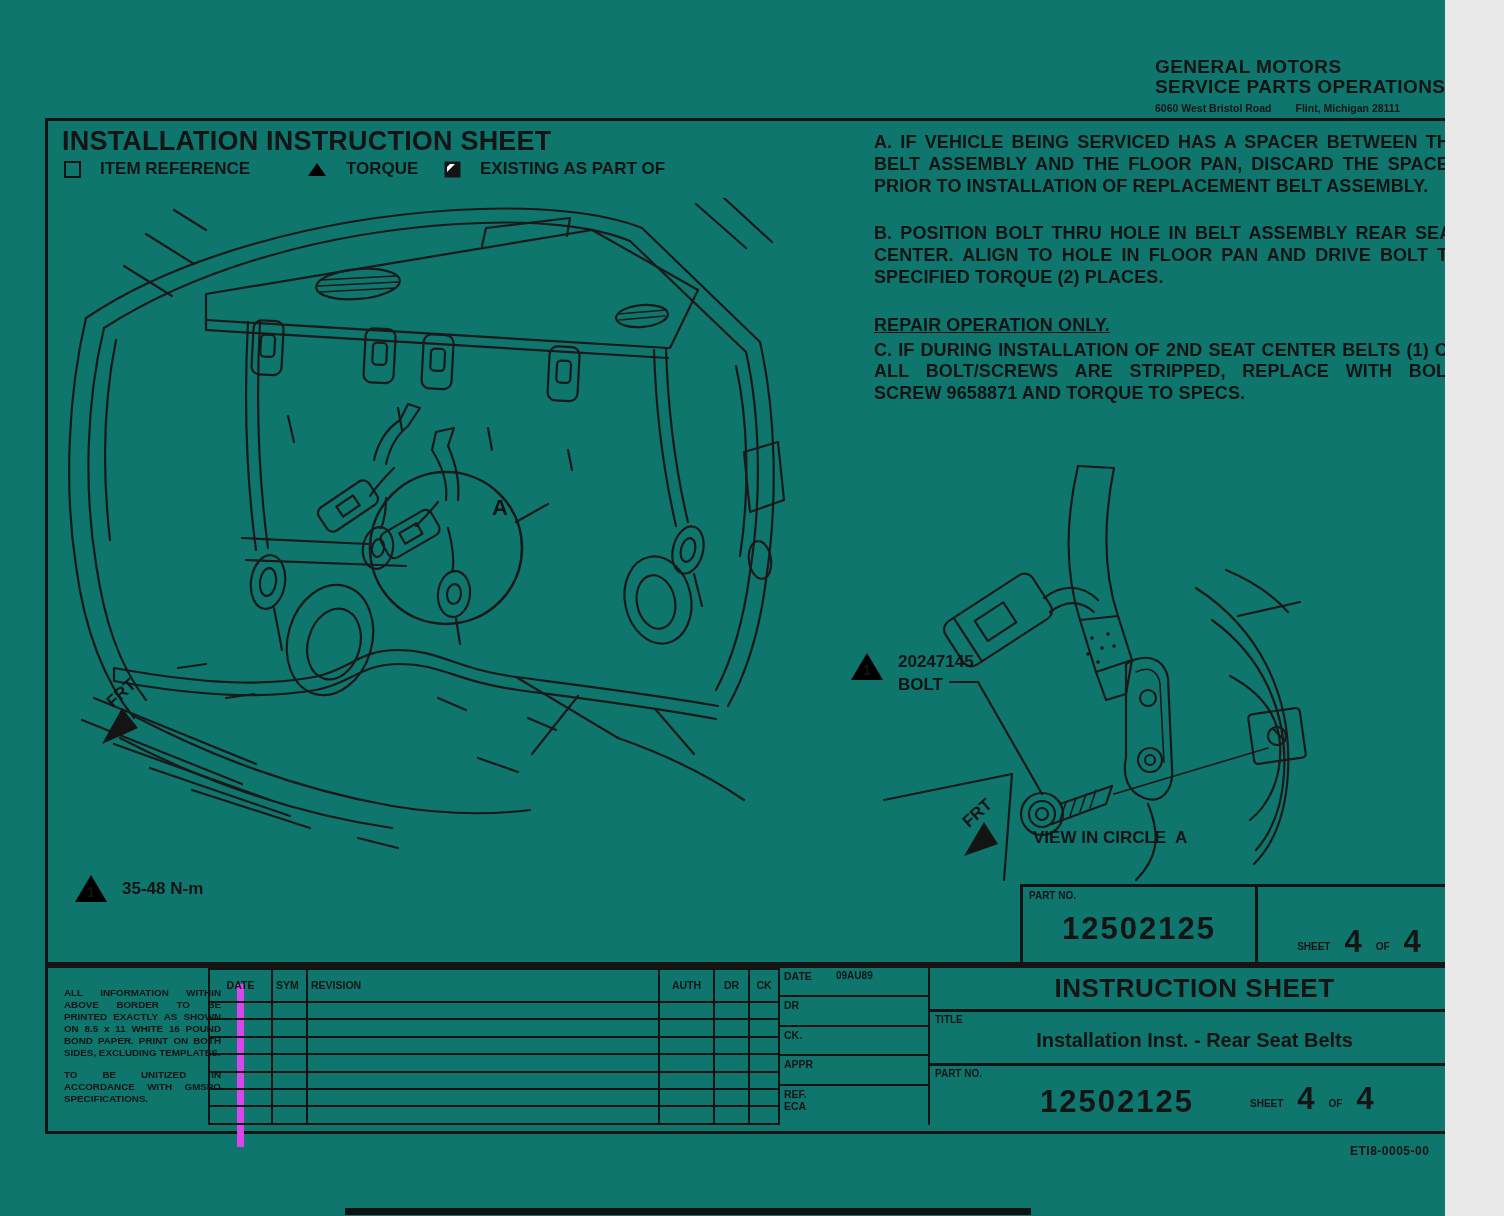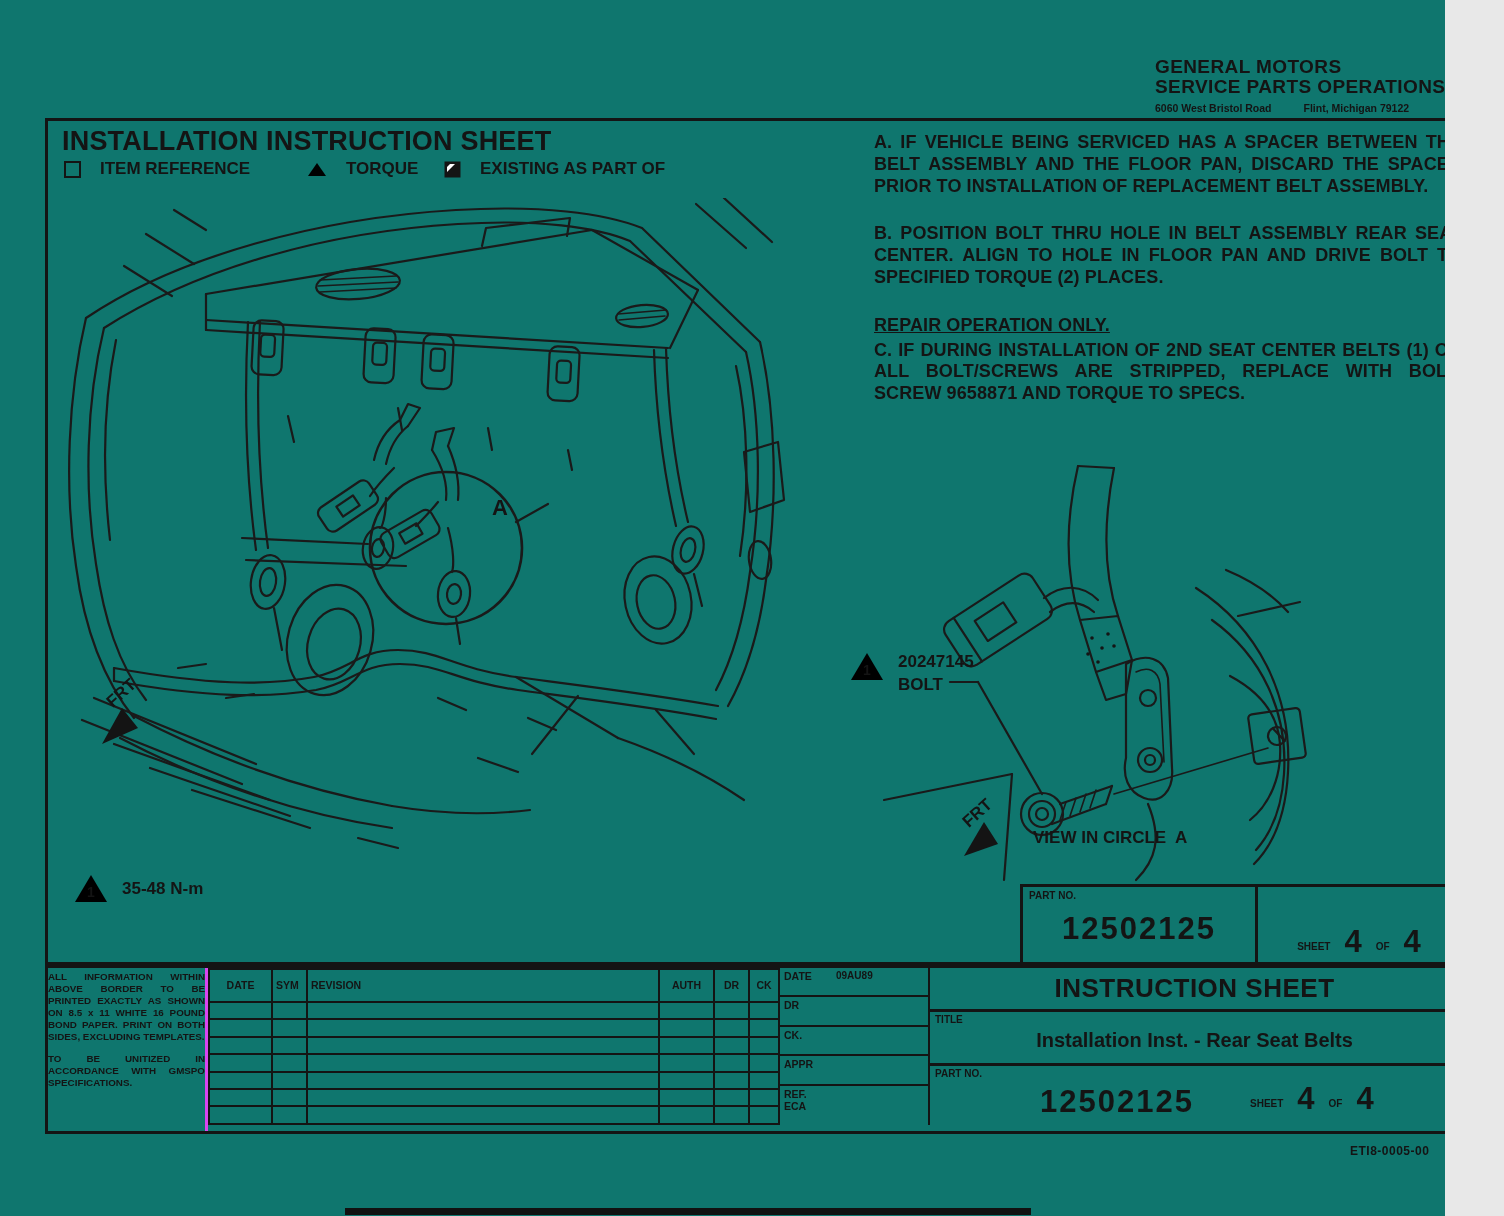--- a/index.html
+++ b/index.html
@@ -9,21 +9,21 @@
   svg{display:block;}
   svg path,svg line,svg rect,svg circle,svg ellipse,svg polyline{
       stroke:#1a1a1a;fill:none;stroke-width:2.2;stroke-linecap:round;stroke-linejoin:round;}
   svg .fill{fill:#141414;stroke:none;}
   svg .thin{stroke-width:1.6;}
   svg .heavy{stroke-width:2.6;}
 
   
   .gm{left:1155px;top:57px;width:300px;line-height:20px;}
   .gm .l1,.gm .l2{font-size:19px;font-weight:bold;letter-spacing:.4px;}
-  .gm .l3{font-size:10.5px;font-weight:bold;display:flex;gap:32px;margin-top:1px;}
+  .gm .l3{font-size:10.5px;font-weight:bold;display:flex;gap:24px;margin-top:1px;}
 
   
   .mainbox{left:45px;top:118px;width:1409px;height:841px;border:3px solid #141414;}
 
   .sheet-title{left:62px;top:126px;font-size:27px;font-weight:bold;letter-spacing:.2px;}
   .legend{top:159px;font-size:17px;font-weight:bold;white-space:nowrap;display:flex;align-items:center;gap:16px;}
   .lg1{left:64px;} .lg2{left:307px;} .lg3{left:444px;}
   .legend .sq{display:inline-block;width:13px;height:13px;border:2.6px solid #141414;margin-right:3px;}
   .legend svg{margin-right:3px;}
 
@@ -54,21 +54,21 @@
   .partblock .plabel{position:absolute;left:6px;top:3px;font-size:10px;font-weight:bold;}
   .partblock .pnum{position:absolute;left:0;right:0;top:24px;text-align:center;
                    font-size:31px;font-weight:bold;letter-spacing:2px;}
   .partblock .pright{flex:1;display:flex;align-items:flex-end;justify-content:center;
                      gap:14px;padding-bottom:8px;}
   .slabel{font-size:10px;font-weight:bold;padding-bottom:5px;}
   .snum{font-size:31px;font-weight:bold;line-height:30px;}
 
   
   .tblock{left:45px;top:965px;width:1409px;height:163px;border:3px solid #141414;}
-  .notes{left:0;top:0;width:157px;height:157px;border-right:3px solid #d946ef;padding:3px 0;box-sizing:content-box;}
+  .notes{left:0;top:16px;width:157px;height:157px;border-right:7px solid #d946ef;padding:3px 16px;box-sizing:content-box;}
   .notes p{margin:0 0 10px 0;font-size:9.8px;font-weight:bold;line-height:12px;text-align:justify;}
   .revtable{left:160px;top:0;width:570px;height:157px;}
   .revtable table{border-collapse:collapse;width:570px;height:157px;table-layout:fixed;}
   .revtable th,.revtable td{border:2px solid #141414;padding:0 3px;font-size:10.5px;font-weight:bold;
                             text-align:left;vertical-align:middle;overflow:hidden;}
   .revtable th{height:30px;}
   .revtable td{height:15px;}
   .approvals{left:730px;top:0;width:150px;height:157px;}
   .approvals .arow{border-bottom:2px solid #141414;border-left:2px solid #141414;position:relative;
                    height:29.4px;font-size:10.5px;font-weight:bold;padding:2px 4px;box-sizing:border-box;}
@@ -92,21 +92,21 @@
 </head>
 <body>
 
 <div class="page">
 
   <div class="abs gm">
     <div class="l1">GENERAL MOTORS</div>
     <div class="l2">SERVICE PARTS OPERATIONS</div>
     <div class="l3">
       <span>6060 West Bristol Road</span>
-      <span>Flint, Michigan 79122</span>
+      <span>Flint, Michigan 28111</span>
     </div>
   </div>
 
   <div class="abs mainbox"></div>
 
   <div class="abs sheet-title">INSTALLATION INSTRUCTION SHEET</div>
   <div class="abs legend lg1">
     <span class="sq"></span>
     <span>ITEM REFERENCE</span>
   </div>

